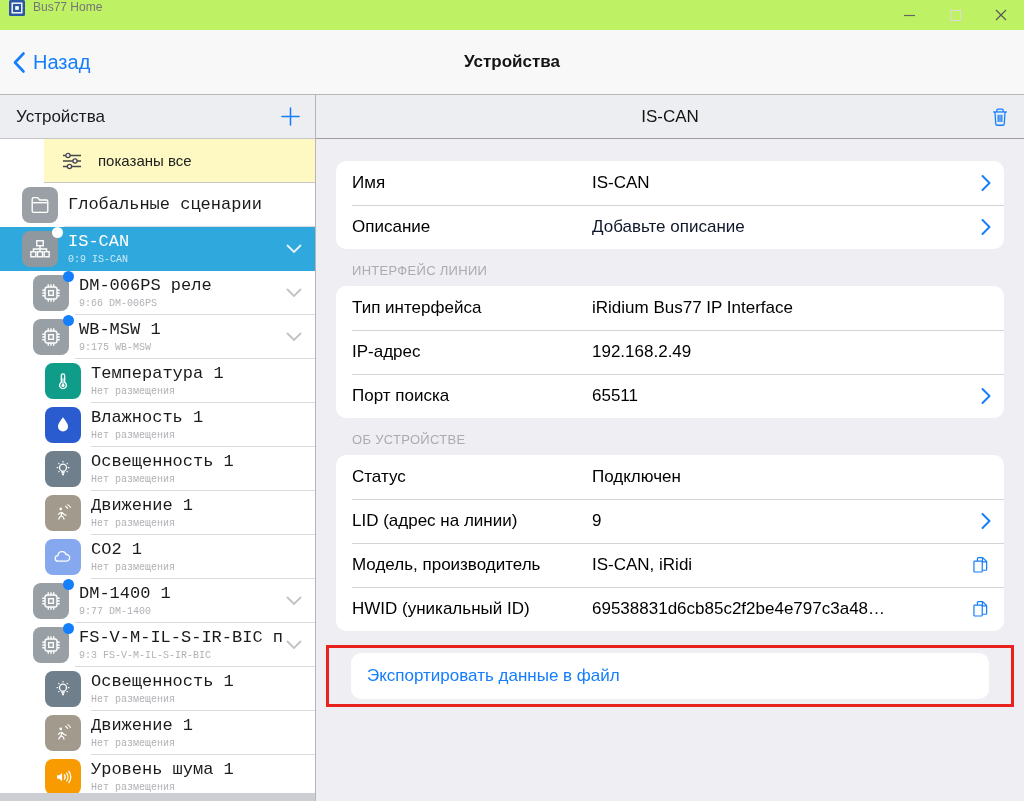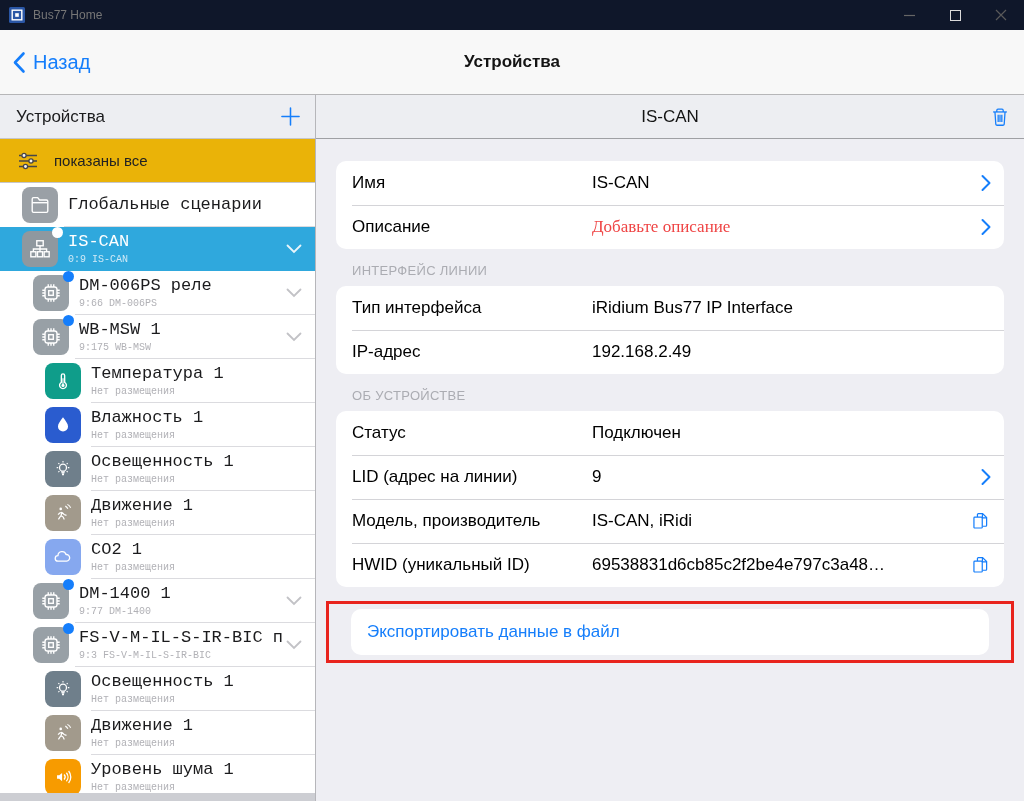--- a/index.html
+++ b/index.html
@@ -1,20 +1,20 @@
 <!DOCTYPE html>
 <html><head>
 <meta charset="utf-8">
 <style>
   * { margin:0; padding:0; box-sizing:border-box; }
   html,body { width:1024px; height:801px; overflow:hidden;
     font-family:"Liberation Sans", sans-serif; background:#fff; }
 
   
-  .titlebar { height:30px; background:#0f172a; display:flex; align-items:center; }
+  .titlebar { height:30px; background:#bef264; display:flex; }
   .appicon { width:16px; height:16px; margin-left:9px; flex:none; }
   .apptitle { margin-left:8px; font-size:12px; color:#767676; }
   .wctrls { margin-left:auto; display:flex; height:30px; }
   .wbtn { width:46px; height:30px; display:flex; align-items:center; justify-content:center; }
 
   
   .navbar { height:65px; background:#f8f8f8; border-bottom:1px solid #b6b6b8;
     position:relative; display:flex; align-items:center; }
   .navtitle { position:absolute; left:0; right:0; text-align:center;
     font-size:17px; font-weight:600; color:#141414; pointer-events:none; }
@@ -24,22 +24,22 @@
   
   .main { display:flex; height:706px; }
   .sidebar { width:316px; flex:none; background:#fff; border-right:1px solid #b6b6ba; position:relative; }
   .panel { flex:1; min-width:0; background:#eeeef3; display:flex; flex-direction:column; }
 
   
   .sheader { height:44px; background:#edeef2; border-bottom:1px solid #c6c6ca;
     display:flex; align-items:center; padding:0 14px 0 16px; }
   .sheader-title { font-size:17px; color:#1b1b1d; }
   .plusbtn { margin-left:auto; display:flex; }
-  .filterrow { height:44px; background:#eab308; border-bottom:1px solid #c6c6ca;
-    display:flex; align-items:center; padding:0 16px; }
+  .filterrow { height:44px; background:#fef9c3; border-bottom:1px solid #c6c6ca;
+    display:flex; align-items:center; padding:0 16px;margin-left:44px; }
   .filterlabel { font-size:15px; color:#222; margin-left:14px; }
 
   .tree { position:relative;font-family:Liberation Mono, monospace; }
   .trow { height:44px; position:relative; display:flex; align-items:center; background:#fff; }
   .trow.sel { background:#2fa8dd; }
   .lvl0 { padding-left:22px; } .lvl1 { padding-left:33px; } .lvl2 { padding-left:45px; }
   .ticon { width:36px; height:36px; border-radius:8px; flex:none; position:relative;
     display:flex; align-items:center; justify-content:center; }
   .badge { position:absolute; top:-4px; right:-5px; width:11px; height:11px; border-radius:50%; }
   .badge.white { background:#fff; }
@@ -58,21 +58,21 @@
     position:relative; display:flex; align-items:center; justify-content:center; }
   .pheader-title { font-size:17px; color:#141414; }
   .trashbtn { position:absolute; right:13px; top:50%; transform:translateY(-50%); display:flex; }
   .pcontent { flex:1; padding:22px 20px 0; overflow:hidden; }
   .card { background:#fff; border-radius:10px; }
   .prow { height:44px; position:relative; display:flex; align-items:center; padding:0 16px; }
   .psep { position:absolute; top:0; left:16px; right:0; height:1px; background:#d4d4d8; }
   .plabel { font-size:17px; color:#000; }
   .pvalue { position:absolute; left:256px; right:46px; font-size:17px; color:#000;
     white-space:nowrap; overflow:hidden; }
-  .pvalue.placeholder { color:#ef4444;font-family:Liberation Serif, serif; }
+  .pvalue.placeholder { color:#0f172a; }
   .acc { position:absolute; right:13px; top:50%; transform:translateY(-50%); display:flex; }
   .sectionlabel { font-size:13px; color:#abacb2; margin:14px 0 8px 16px; letter-spacing:.3px; }
 
   .exportwrap { margin:14px -10px 0; border:3px solid #e8231d; padding:5px 22px; }
   .exportcard { background:#fff; border-radius:10px; height:46px;
     display:flex; align-items:center; padding:0 16px; }
   .exportlabel { font-size:17px; color:#157efb; }
 </style>
 </head>
 <body>
@@ -444,20 +444,30 @@
       <div class="card">
         <div class="prow">
           <span class="plabel">Тип интерфейса</span>
           <span class="pvalue">iRidium Bus77 IP Interface</span>
         </div>
         <div class="prow">
           <div class="psep"></div>
           <span class="plabel">IP-адрес</span>
           <span class="pvalue">192.168.2.49</span>
         </div>
+        <div class="prow">
+          <div class="psep"></div>
+          <span class="plabel">Порт поиска</span>
+          <span class="pvalue">65511</span>
+          <span class="acc">
+            <svg width="10" height="17" viewBox="0 0 10 17">
+                <path d="M1.5 1.5l7 7-7 7" fill="none" stroke="#157efb" stroke-width="2" stroke-linecap="round" stroke-linejoin="round"></path>
+              </svg>
+          </span>
+        </div>
       </div>
 
       <div class="sectionlabel">ОБ УСТРОЙСТВЕ</div>
 
       <div class="card">
         <div class="prow">
           <span class="plabel">Статус</span>
           <span class="pvalue">Подключен</span>
         </div>
         <div class="prow">

